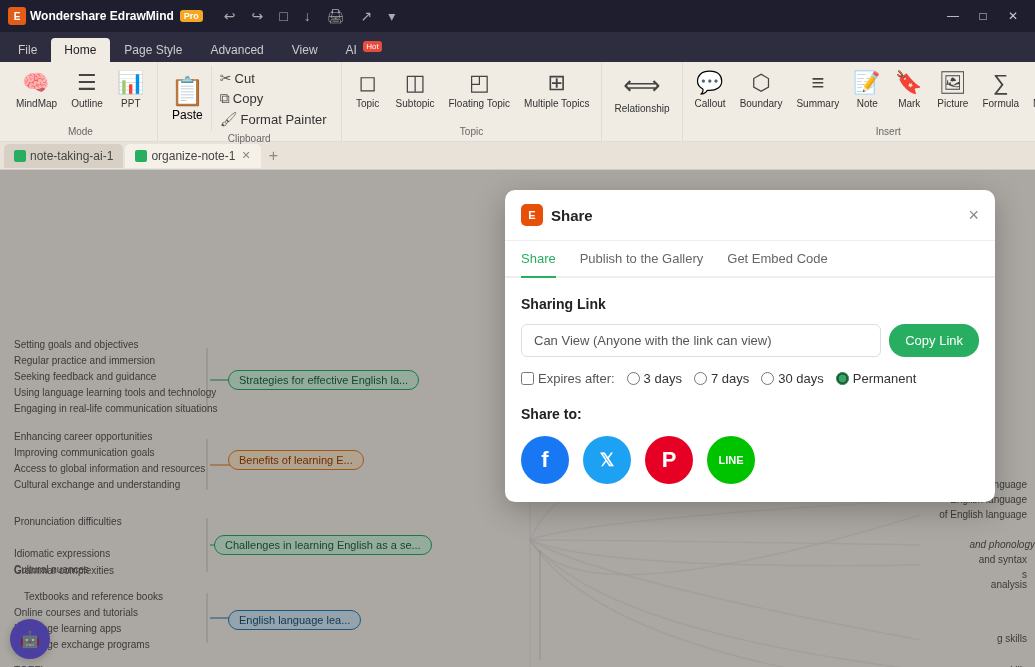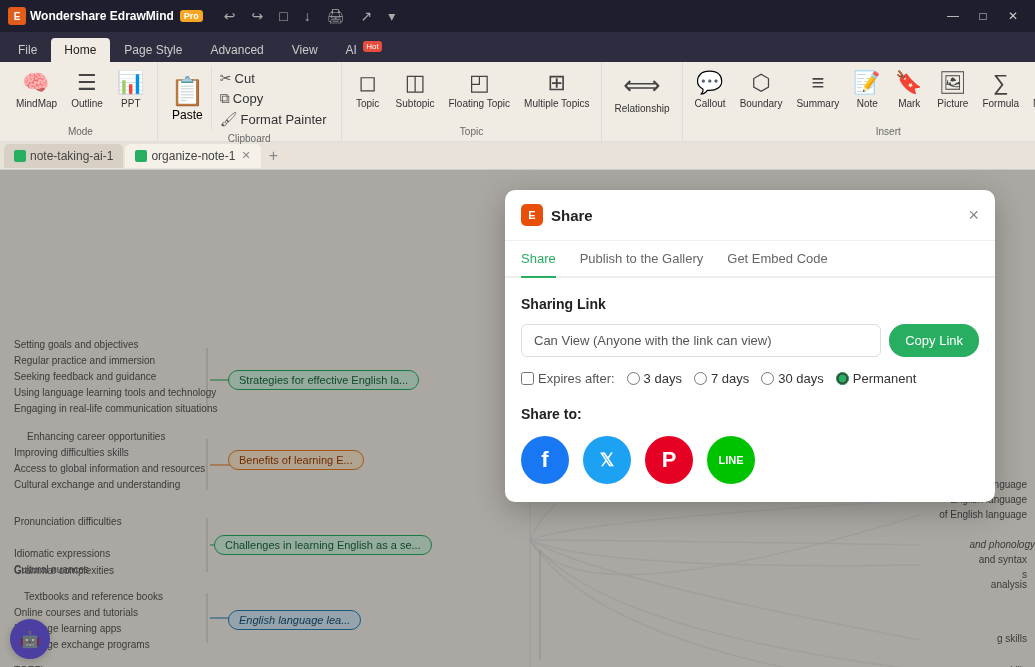--- a/index.html
+++ b/index.html
@@ -372,21 +372,21 @@
     }
     .node-box {
       padding: 3px 10px;
       border-radius: 12px;
       font-size: 11px;
       font-weight: 500;
       white-space: nowrap;
     }
     .node-green { background: #d5f5e3; border: 1px solid #27ae60; color: #1a6a3a; }
     .node-orange { background: #fdebd0; border: 1px solid #e67e22; color: #a04000; }
-    .node-blue { background: #d6eaf8; border: 1px solid #2980b9; color: #1a5276; font-style: italic; }
+    .node-blue { background: #d6eaf8; border: 1px solid #2980b9; color: #1a5276; }
 
     .leaf-text {
       font-size: 10px;
       color: #555;
       white-space: nowrap;
     }
 
     
     .ai-btn {
       position: absolute;
@@ -607,25 +607,25 @@
     <span class="leaf-text">Using language learning tools and technology</span>
   </div>
   <div class="node" style="top:232px; left:14px;">
     <span class="leaf-text">Engaging in real-life communication situations</span>
   </div>
 
   <div class="node" style="top:200px; left:228px;">
     <div class="node-box node-green">Strategies for effective English la...</div>
   </div>
 
-  <div class="node" style="top:260px; left:14px;margin-left:13px;">
+  <div class="node" style="top:260px; left:14px;">
     <span class="leaf-text">Enhancing career opportunities</span>
   </div>
   <div class="node" style="top:276px; left:14px;">
-    <span class="leaf-text">Improving difficulties skills</span>
+    <span class="leaf-text">Improving communication goals</span>
   </div>
   <div class="node" style="top:292px; left:14px;">
     <span class="leaf-text">Access to global information and resources</span>
   </div>
   <div class="node" style="top:308px; left:14px;">
     <span class="leaf-text">Cultural exchange and understanding</span>
   </div>
 
   <div class="node" style="top:280px; left:228px;">
     <div class="node-box node-orange">Benefits of learning E...</div>

